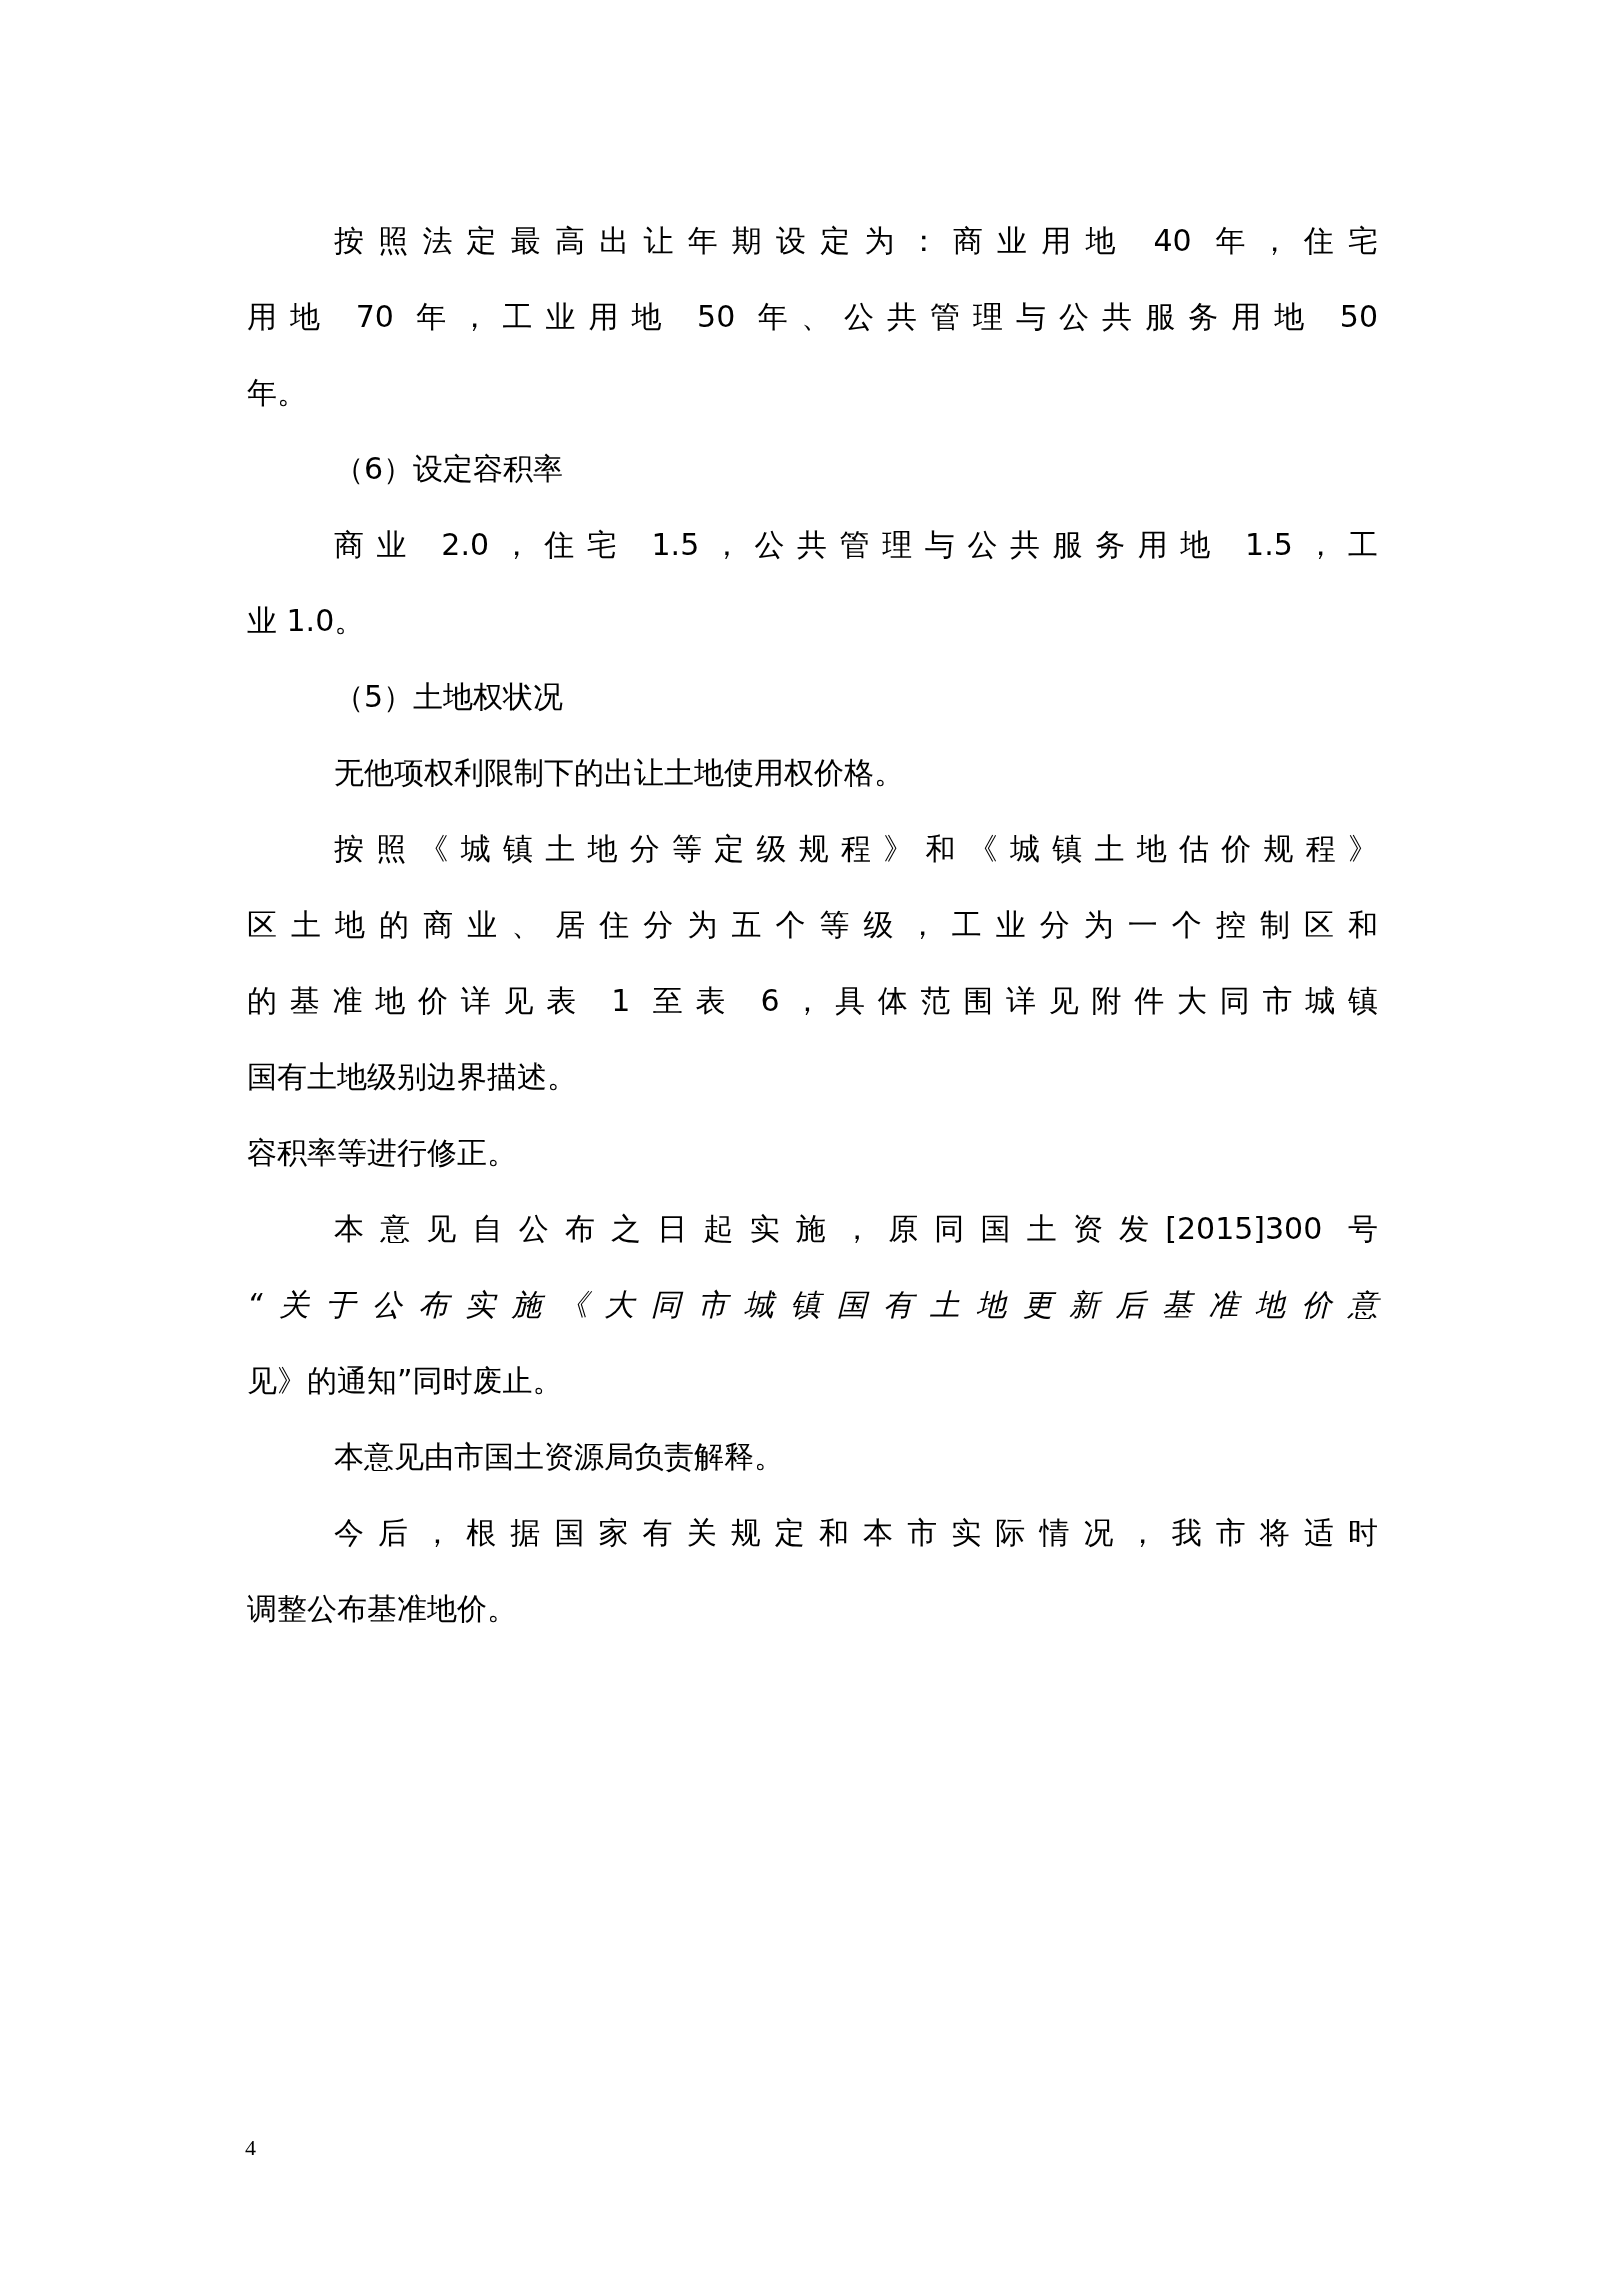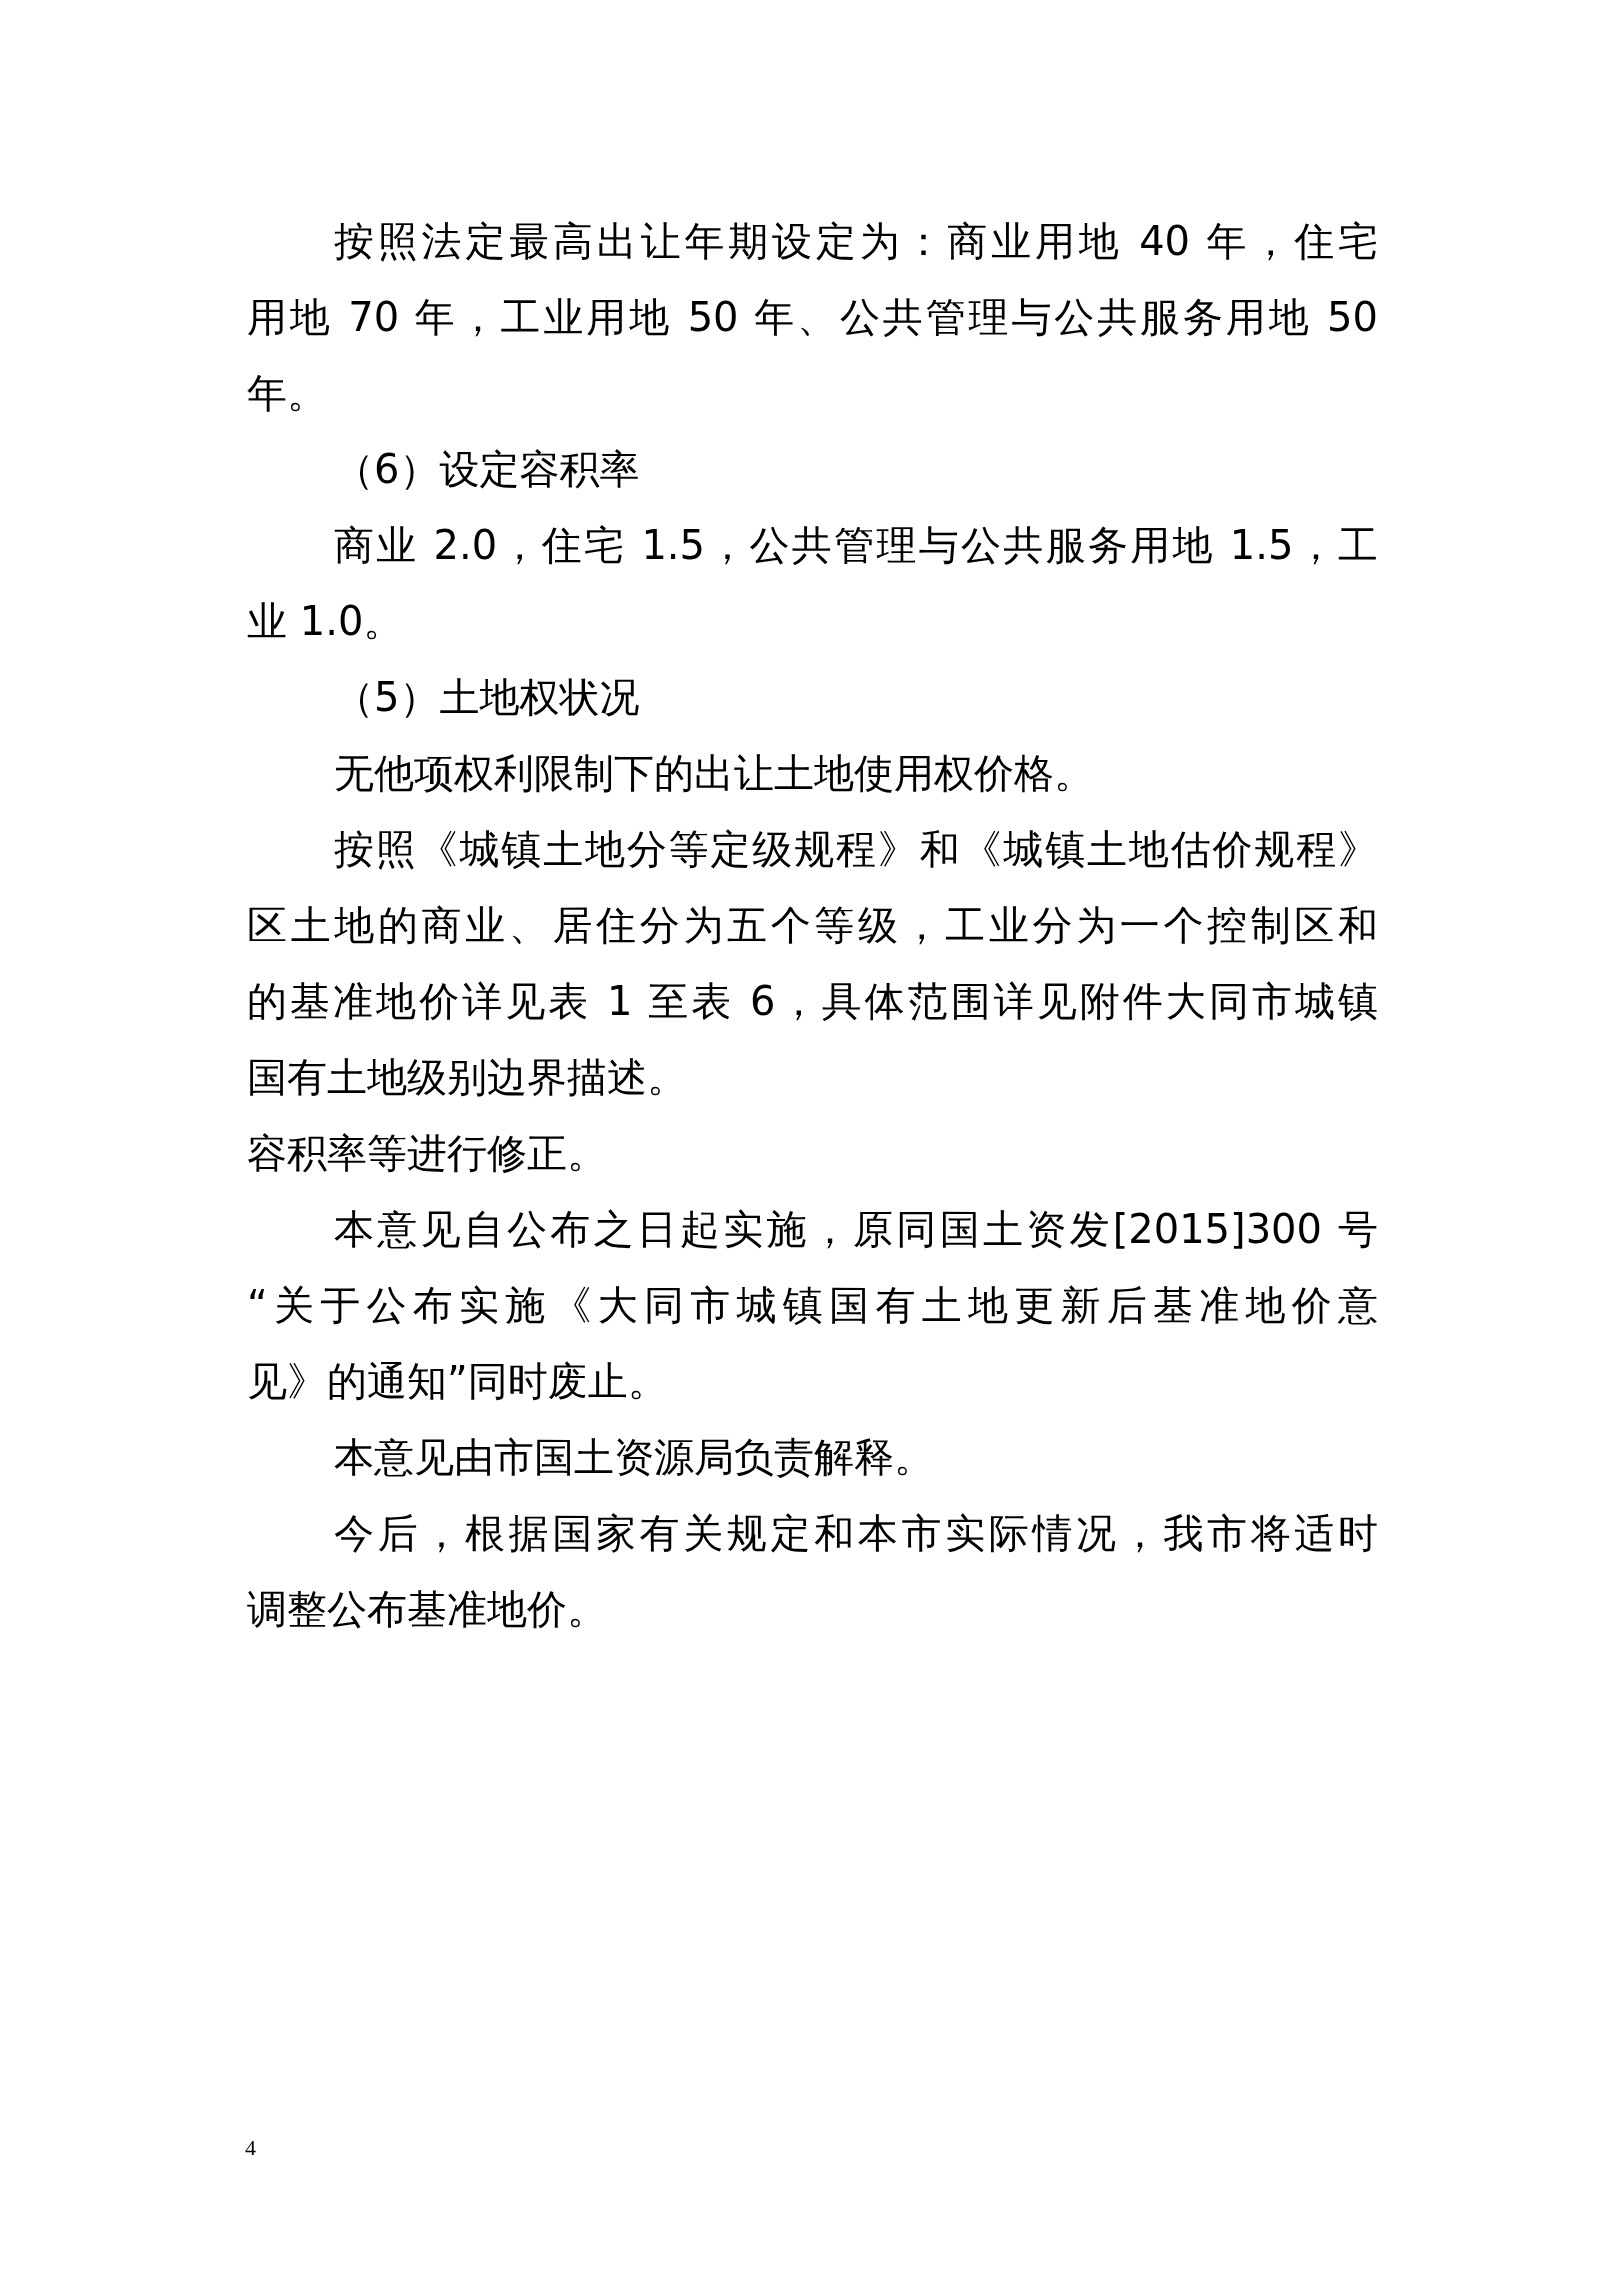--- a/index.html
+++ b/index.html
@@ -26,35 +26,36 @@
     .body-text {
       position: absolute;
       left: 247px;
       top: 203px;
       width: 1131px;
     }
     .line {
       display: block;
       height: 76px;
       line-height: 76px;
-      font-size: 40px;
+      font-size: 30px;
       white-space: nowrap;
       text-align: justify;
       text-align-last: justify;
       letter-spacing: 0;
       overflow: visible;
     }
     .line.indent {
       padding-left: 87px;
     }
     .line.last {
       text-align-last: left;
     }
     .line.quote-start {
       padding-left: 0;
+      font-style: italic;
     }
     .page-number {
       position: absolute;
       left: 245px;
       top: 2135px;
       font-family: "Liberation Serif", serif;
       font-size: 22px;
       line-height: 26px;
       color: #000000;
     }

